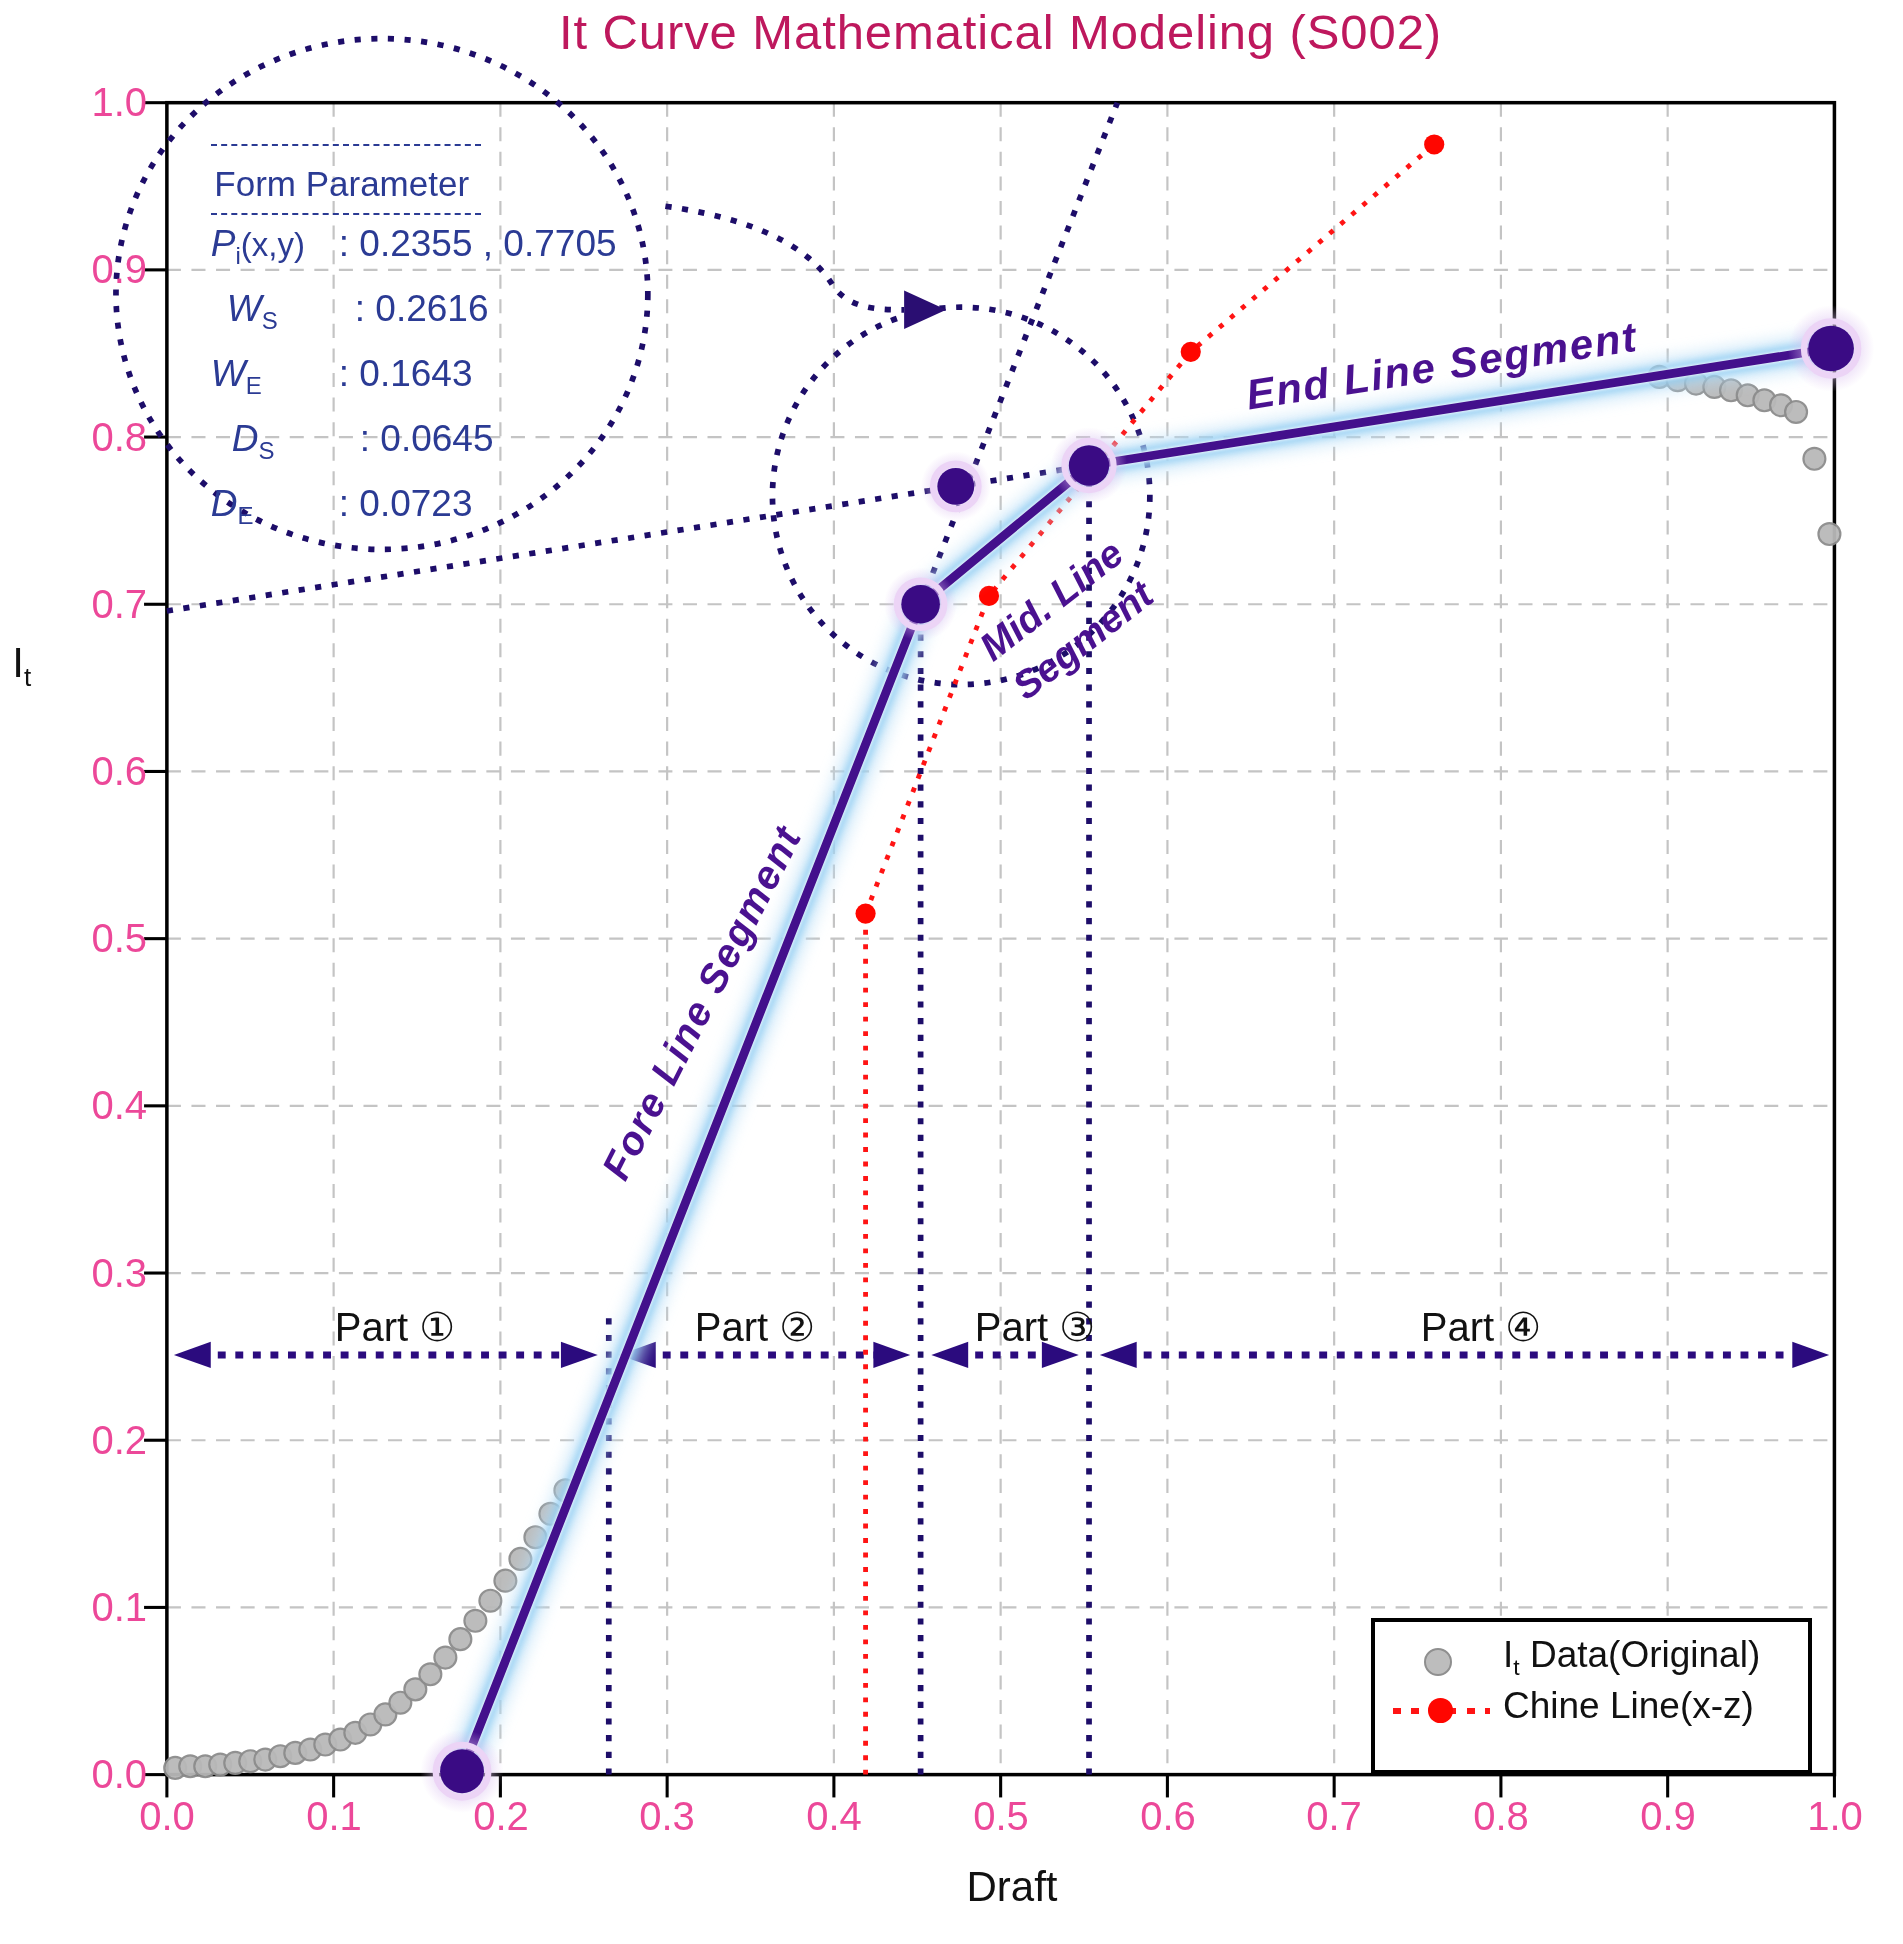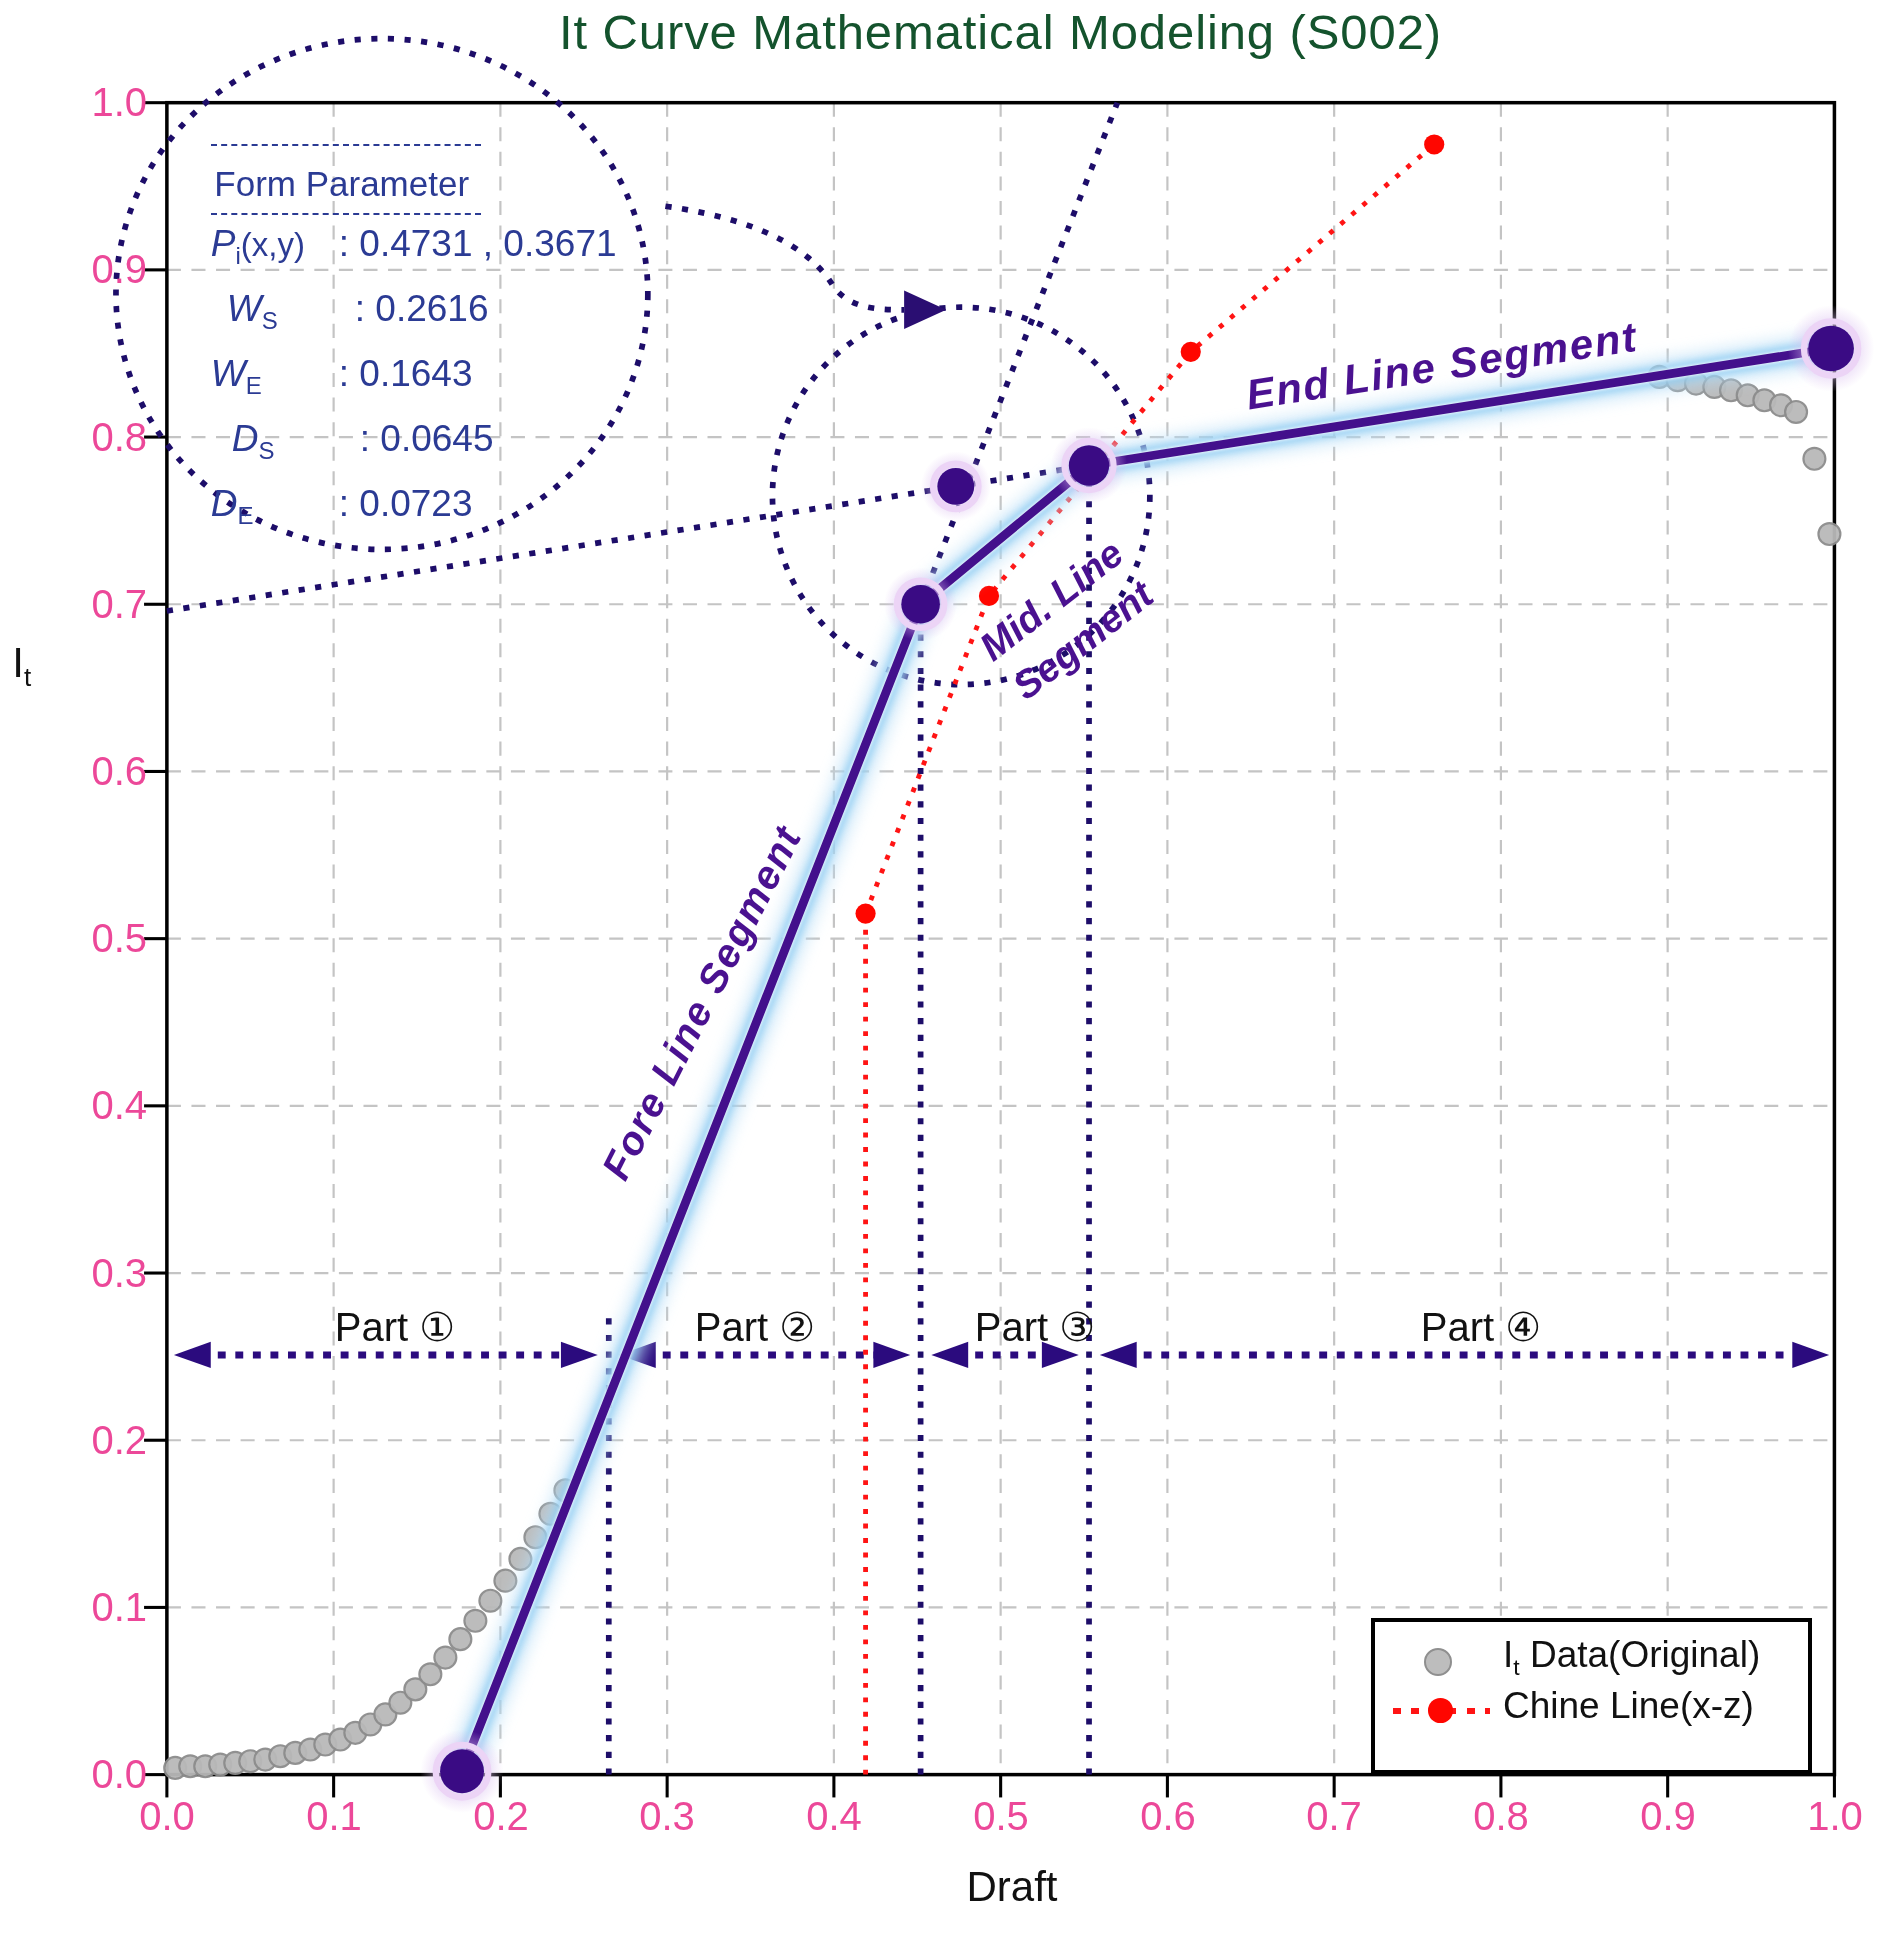--- a/index.html
+++ b/index.html
@@ -1,20 +1,20 @@
 <!DOCTYPE html>
 <html style="font-size:14px"><head>
 <meta charset="utf-8">
 <style>
   html,body{margin:0;padding:0;background:#ffffff;}
   #stage{position:relative;width:1903px;height:1944px;background:#ffffff;
          font-family:"Liberation Sans",sans-serif;overflow:hidden;}
   #plot-svg{position:absolute;left:0;top:0;width:1903px;height:1944px;}
   .abs{position:absolute;}
-  .title{left:114px;top:3.5px;width:1773px;text-align:center;font-size:49px;color:#14532d;letter-spacing:0.9px;}
+  .title{left:114px;top:3.5px;width:1773px;text-align:center;font-size:49px;color:#be185d;letter-spacing:0.9px;}
   .xlabel{left:924px;top:1863px;width:176px;text-align:center;font-size:42px;color:#111;}
   .ylabel{left:12.3px;top:639px;width:61px;font-size:42px;color:#111;}
   .ylabel sub,.leg-label sub{font-size:0.62em;}
   .ticklabel{font-size:40px;color:#ec4899;line-height:49px;}
   .ytick{width:105px;text-align:right;}
   .xtick{width:132px;text-align:center;}
   .part-label{font-size:40px;color:#111;white-space:nowrap;transform:translateX(-50%);}
   .seg-label{font-style:italic;font-weight:bold;color:#4A1190;white-space:nowrap;text-align:center;}
   .seg-fore{left:456px;top:980px;width:492px;font-size:40px;transform:rotate(-63deg);letter-spacing:1.8px;}
   .seg-mid{left:922px;top:569px;width:290px;font-size:39px;transform:rotate(-38deg);line-height:51px;}
@@ -237,21 +237,21 @@
       <div class="abs part-label" style="left: 755px; top: 1304px;">Part  ②</div>
       <div class="abs part-label" style="left: 1014px; top: 1304px; margin-left: 21px;">Part  ③</div>
       <div class="abs part-label" style="left: 1481px; top: 1304px; text-align: right;">Part  ④</div>
     </div>
 
   <div class="abs form-box">
     <div class="form-rule" style="top:12.3px"></div>
     <div class="form-heading">Form Parameter</div>
     <div class="form-rule" style="top:81px"></div>
     <div id="form-rows">
-        <div class="form-row" style="top: 91px;"><span class="frm-name"><i>P</i><sub>i</sub><span class="frm-paren">(x,y)</span></span><span class="frm-val">: 0.4731 , 0.3671</span></div>
+        <div class="form-row" style="top: 91px;"><span class="frm-name"><i>P</i><sub>i</sub><span class="frm-paren">(x,y)</span></span><span class="frm-val">: 0.2355 , 0.7705</span></div>
         <div class="form-row" style="top: 156px; margin-left: 16px;"><span class="frm-name"><i>W</i><sub>S</sub></span><span class="frm-val">: 0.2616</span></div>
         <div class="form-row" style="top: 221px;"><span class="frm-name"><i>W</i><sub>E</sub></span><span class="frm-val">: 0.1643</span></div>
         <div class="form-row" style="top: 286px; margin-left: 21px;"><span class="frm-name"><i>D</i><sub>S</sub></span><span class="frm-val">: 0.0645</span></div>
         <div class="form-row" style="top: 351px;"><span class="frm-name"><i>D</i><sub>E</sub></span><span class="frm-val">: 0.0723</span></div>
       </div>
   </div>
 
   <div class="abs seg-label seg-fore">Fore Line Segment</div>
   <div class="abs seg-label seg-mid">
     <div>Mid. Line</div>

